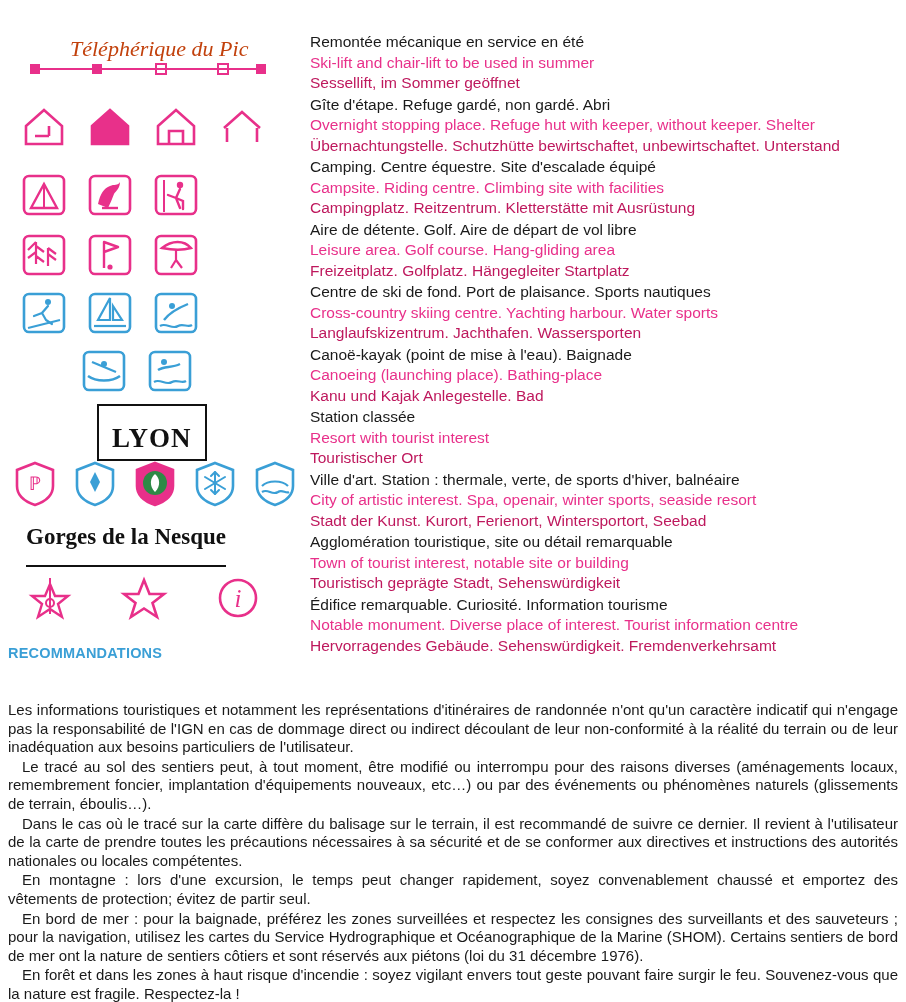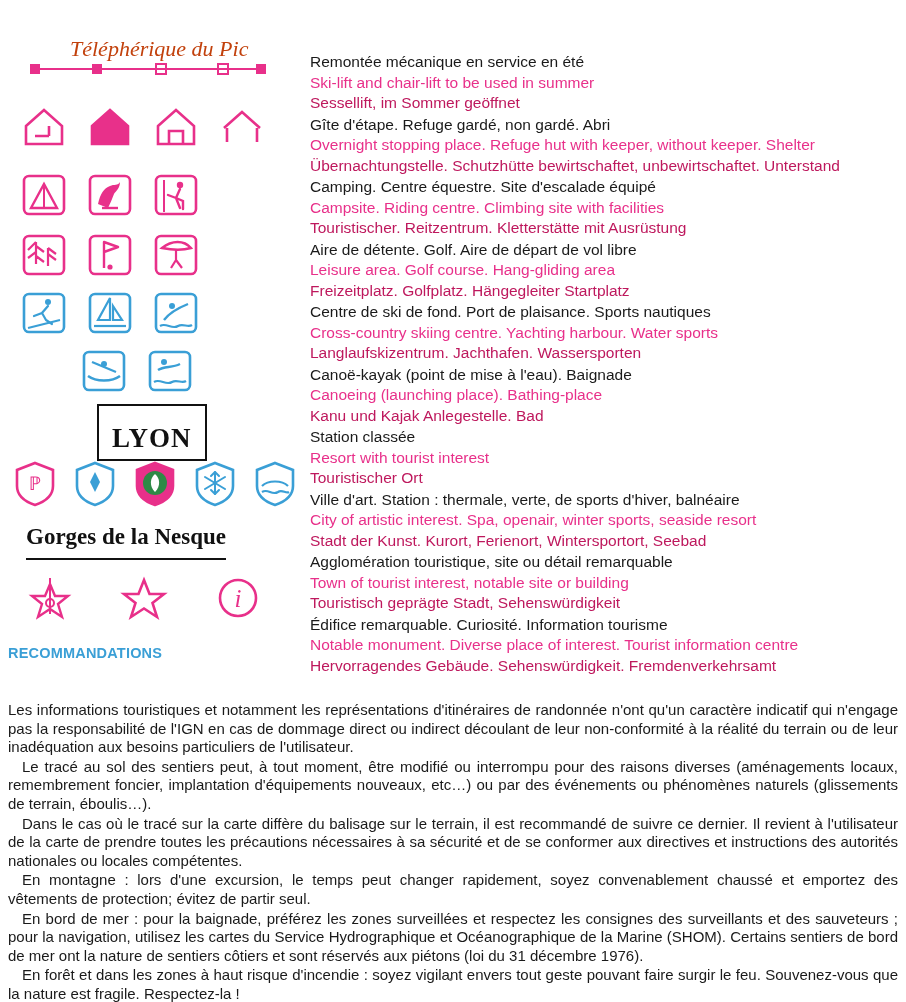--- a/index.html
+++ b/index.html
@@ -79,28 +79,28 @@
 
   .gorges {
     position: absolute;
     left: 26px;
     top: 524px;
     font-family: "Liberation Serif", serif;
     font-weight: bold;
     font-size: 23px;
     color: #111;
     border-bottom: 2px solid #111;
-    padding-bottom: 8px;
+    padding-bottom: 15px;
   }
 
   
   #legend-text {
     position: absolute;
     left: 310px;
-    top: 52px;
+    top: 32px;
     width: 590px;
   }
   .tgroup {
     margin-bottom: 1px;
   }
   .tline {
     font-size: 15.5px;
     line-height: 20.5px;
     white-space: nowrap;
   }
@@ -360,21 +360,21 @@
 
     <div class="tgroup">
       <div class="tline fr">Gîte d'étape. Refuge gardé, non gardé. Abri</div>
       <div class="tline en">Overnight stopping place. Refuge hut with keeper, without keeper. Shelter</div>
       <div class="tline de">Übernachtungstelle. Schutzhütte bewirtschaftet, unbewirtschaftet. Unterstand</div>
     </div>
 
     <div class="tgroup">
       <div class="tline fr">Camping. Centre équestre. Site d'escalade équipé</div>
       <div class="tline en">Campsite. Riding centre. Climbing site with facilities</div>
-      <div class="tline de">Touristischer. Reitzentrum. Kletterstätte mit Ausrüstung</div>
+      <div class="tline de">Campingplatz. Reitzentrum. Kletterstätte mit Ausrüstung</div>
     </div>
 
     <div class="tgroup">
       <div class="tline fr">Aire de détente. Golf. Aire de départ de vol libre</div>
       <div class="tline en">Leisure area. Golf course. Hang-gliding area</div>
       <div class="tline de">Freizeitplatz. Golfplatz. Hängegleiter Startplatz</div>
     </div>
 
     <div class="tgroup">
       <div class="tline fr">Centre de ski de fond. Port de plaisance. Sports nautiques</div>

